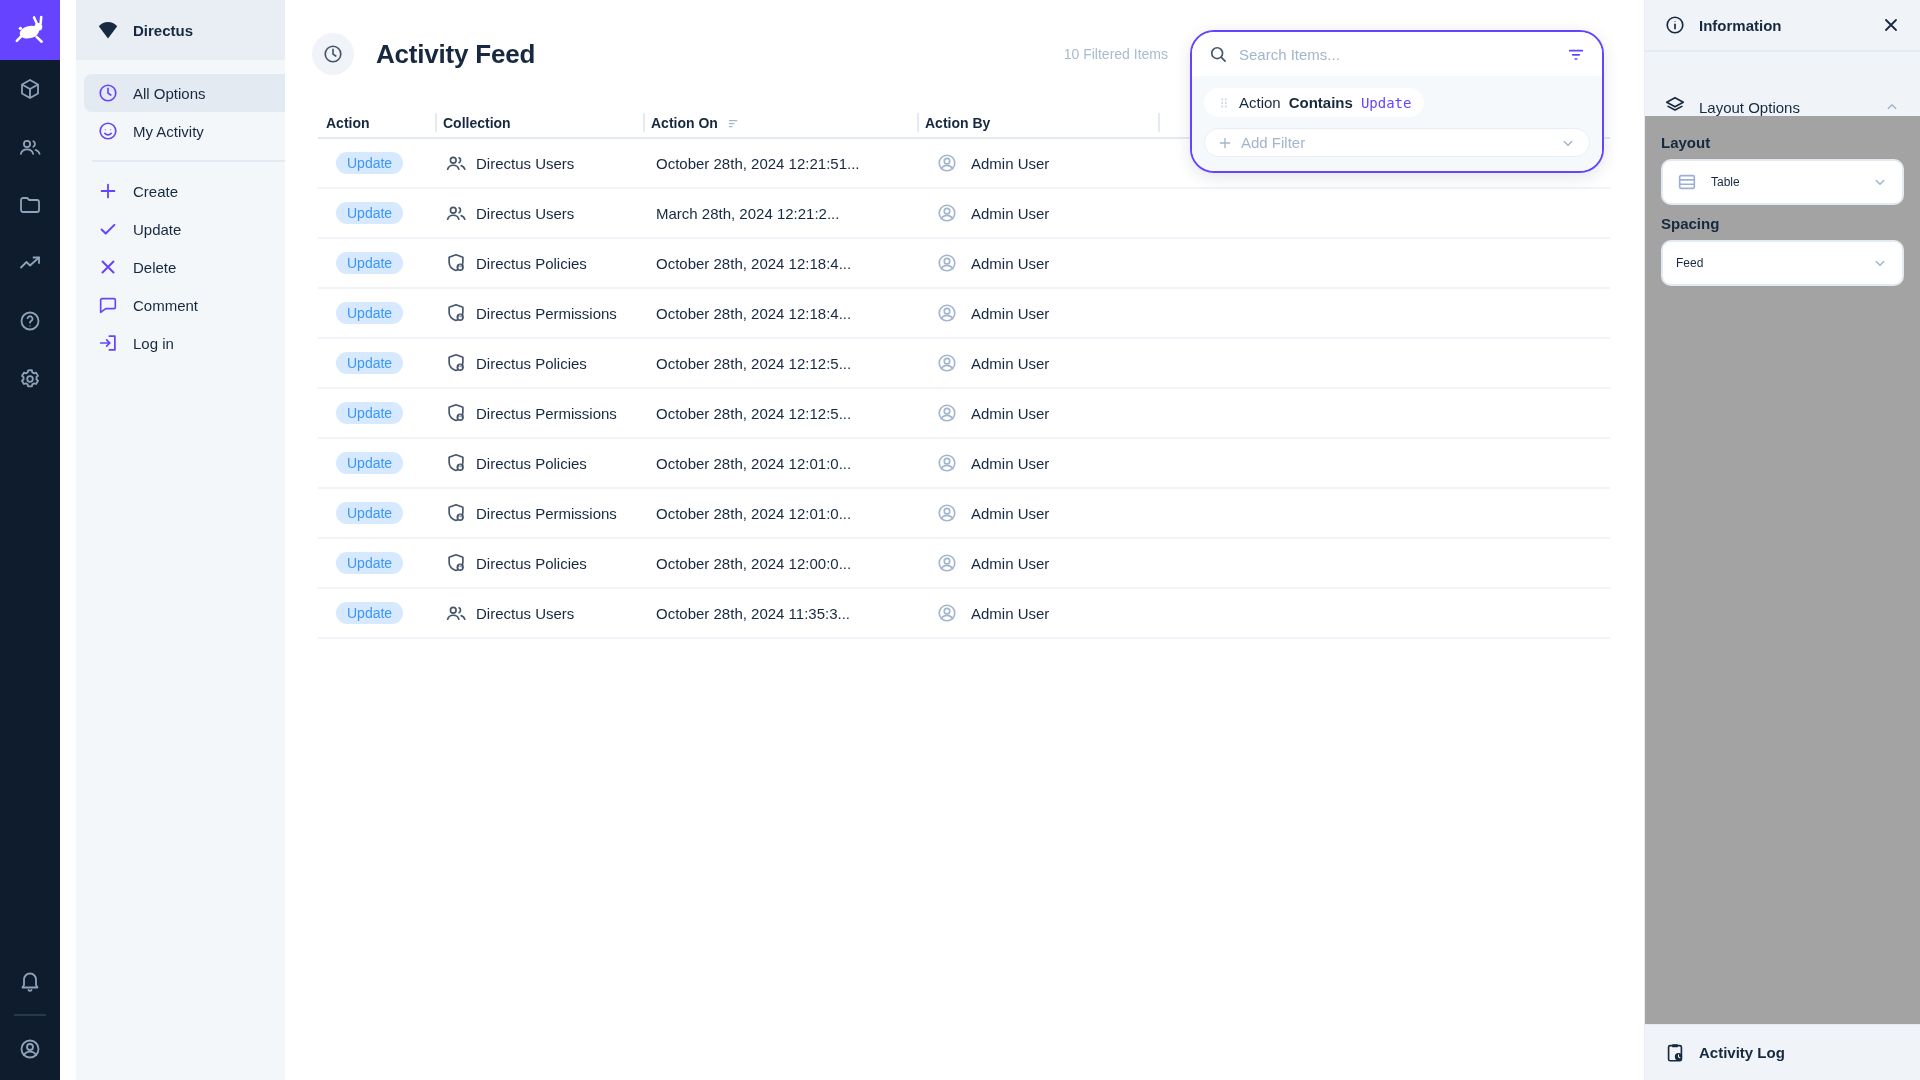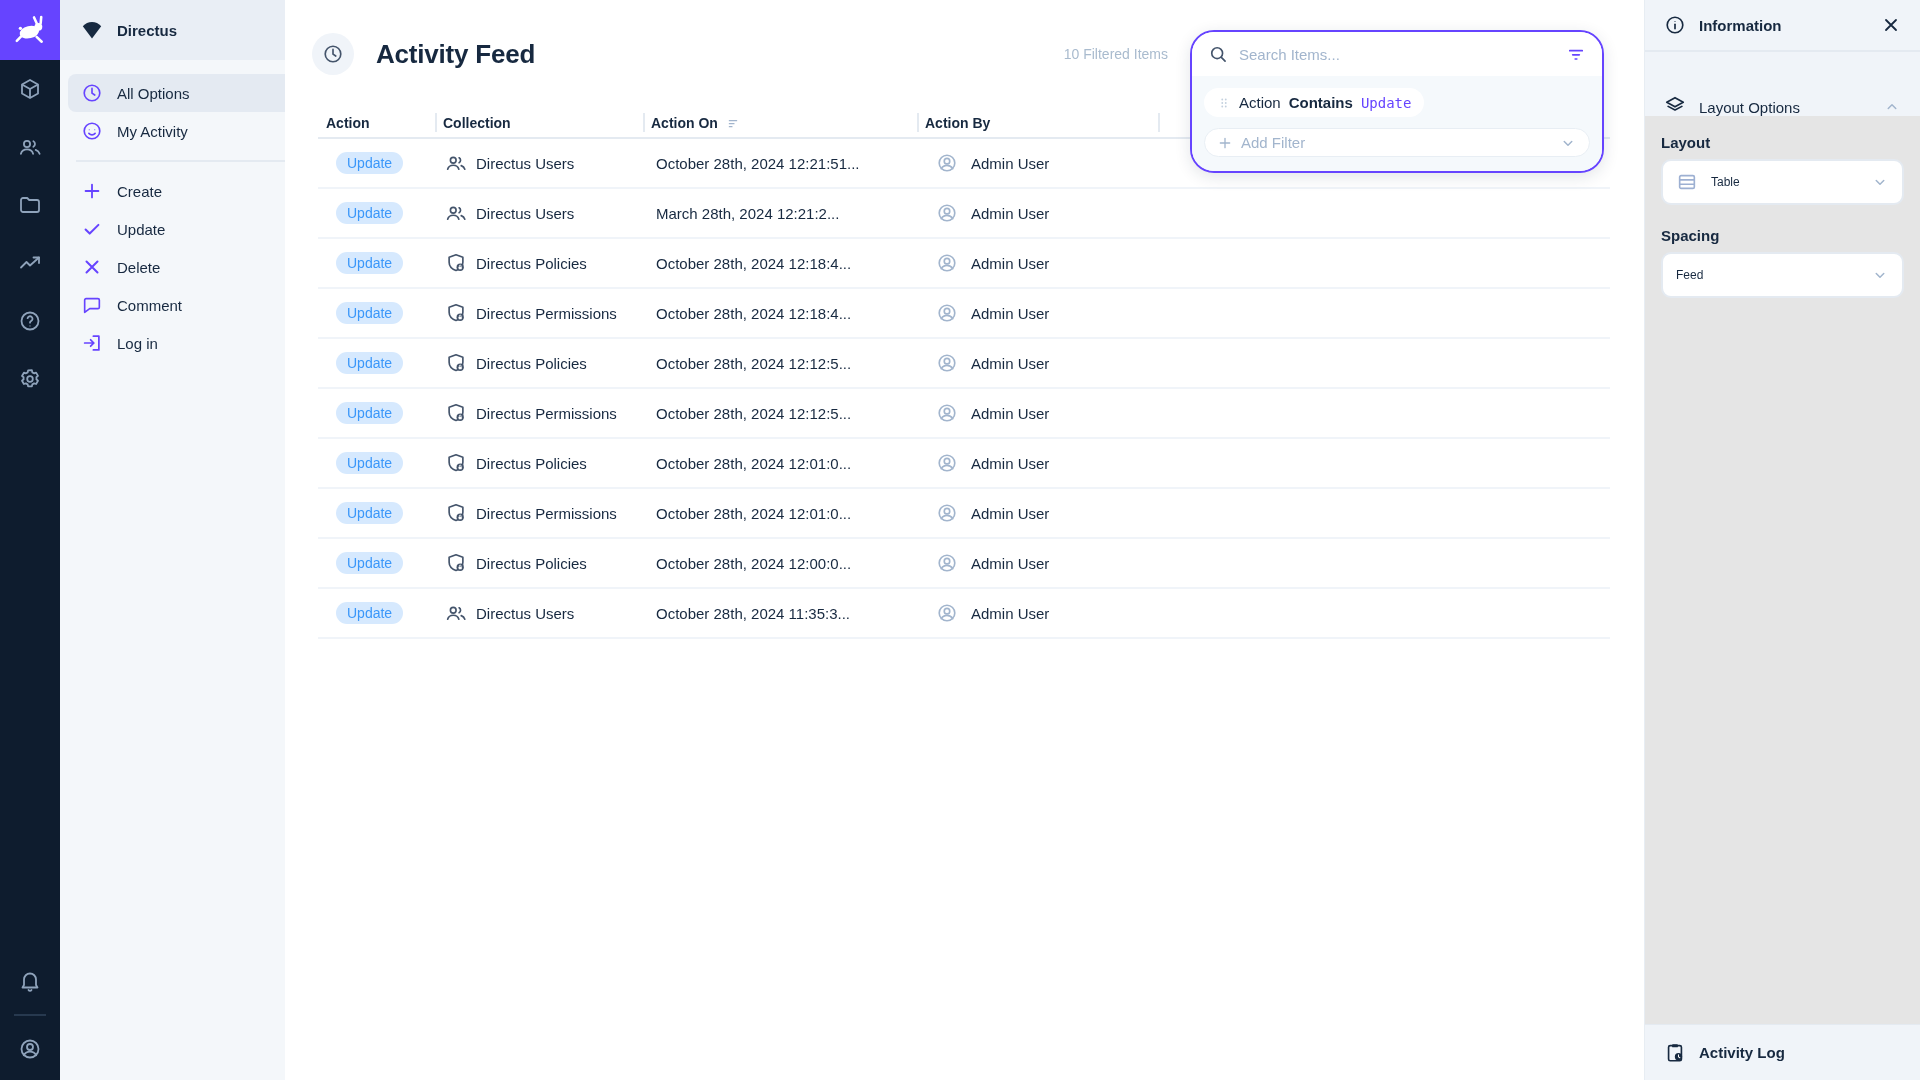--- a/index.html
+++ b/index.html
@@ -13,21 +13,21 @@
   .ic-20{width:20px;height:20px}.ic-22{width:22px;height:22px}.ic-24{width:24px;height:24px}.ic-36{width:36px;height:36px}
 
   
   .module-bar{position:absolute;left:0;top:0;width:60px;height:100%;background:#0e1c2e;display:flex;flex-direction:column}
   .logo{width:60px;height:60px;background:#6644ff;display:flex;align-items:center;justify-content:center;color:#fff;cursor:pointer;border:0}
   .module-btn{width:60px;height:58px;display:flex;align-items:center;justify-content:center;background:none;border:0;color:#8fa3bb;cursor:pointer}
   .module-bottom{margin-top:auto;display:flex;flex-direction:column;padding-bottom:2px}
   .mb-divider{height:2px;background:#27394f;margin:4px 14px}
 
   
-  .nav{position:absolute;left:60px;top:0;width:268px;height:100%;background:#f4f7fa;border-right:1px solid #e7edf3}
+  .nav{position:absolute;left:76px;top:0;width:268px;height:100%;background:#f4f7fa;border-right:1px solid #e7edf3}
   .nav-header{height:60px;background:#e9eef5;display:flex;align-items:center;gap:13px;padding:0 20px;cursor:pointer}
   .gem{color:#172940}
   .nav-title{font-size:15px;font-weight:700;color:#172940}
   .nav-list{padding:0 8px}
   .nav-list.top{padding-top:14px}
   .nav-item{height:38px;display:flex;align-items:center;gap:14px;padding:0 13px;border-radius:8px;color:#6644ff;cursor:pointer}
   .nav-item.active{background:#e4eaf2}
   .nav-label{font-size:15px;font-weight:500;color:#172940}
   .nav-divider{height:2px;background:#e4eaf1;margin:10px 16px}
 
@@ -67,33 +67,33 @@
   .filter-area{background:#f5f9fc;padding:12px 12px 14px}
   .chip{display:inline-flex;align-items:center;height:29px;background:#fff;border-radius:15px;padding:0 13px;gap:8px;cursor:pointer}
   .drag{color:#c3d0de}
   .chip-field{font-size:15px;color:#172940}
   .chip-op{font-size:15px;font-weight:700;color:#172940}
   .chip-val{font-size:14px;font-weight:500;color:#6644ff;font-family:"DejaVu Sans Mono",monospace}
   .add-filter{margin-top:11px;height:29px;display:flex;align-items:center;gap:8px;background:#fff;border:1px solid #e8eef4;border-radius:15px;padding:0 12px;color:#a2b5cd;cursor:pointer}
   .add-label{font-size:15px;flex:1}
 
   
-  .sidebar{position:absolute;right:0;top:0;width:276px;height:100%;background:#e5e5e5;border-left:1px solid #e7edf3}
+  .sidebar{position:absolute;right:0;top:0;width:276px;height:100%;background:#a3a3a3;border-left:1px solid #e7edf3}
   .sb-header{height:52px;background:#f0f4f9;border-bottom:2px solid #e4eaf1;display:flex;align-items:center;gap:13px;padding:0 19px;color:#172940}
   .sb-title{font-size:15px;font-weight:700;color:#172940;flex:1}
   .sb-close{border:0;background:none;color:#172940;cursor:pointer;display:flex;padding:0}
   .sb-section{height:64px;background:#f0f4f9;display:flex;align-items:flex-end;gap:13px;padding:0 19px;color:#172940;cursor:pointer}
   .sb-section-label{font-size:15px;font-weight:500;color:#172940;flex:1}
   .chev{color:#a2b5cd}
   .sb-body{padding:18px 16px}
   .field-label{font-size:15px;font-weight:700;color:#172940;margin-bottom:8px}
   .dropdown{height:46px;border:2px solid #e4eaf1;border-radius:10px;display:flex;align-items:center;gap:13px;padding:0 13px;cursor:pointer;background:#fff}
   .dd-icon{color:#9db0d2}
   .dd-value{font-size:12px;color:#172940;flex:1}
-  .group + .group{margin-top:22px}
+  .group + .group{margin-top:10px}
   .sb-footer{position:absolute;bottom:0;left:0;right:0;height:56px;background:#f0f4f9;border-top:1px solid #e4eaf1;display:flex;align-items:center;gap:13px;padding:0 19px;color:#172940;cursor:pointer}
   .sb-footer-label{font-size:15px;font-weight:700;color:#172940}
 </style>
 </head>
 <body>
 
 <svg width="0" height="0" style="position:absolute" aria-hidden="true">
   <defs>
     <symbol id="i-rabbit" viewBox="0 0 24 24">
       <g fill="currentColor" stroke="currentColor" stroke-width="1.7" stroke-linecap="round">

